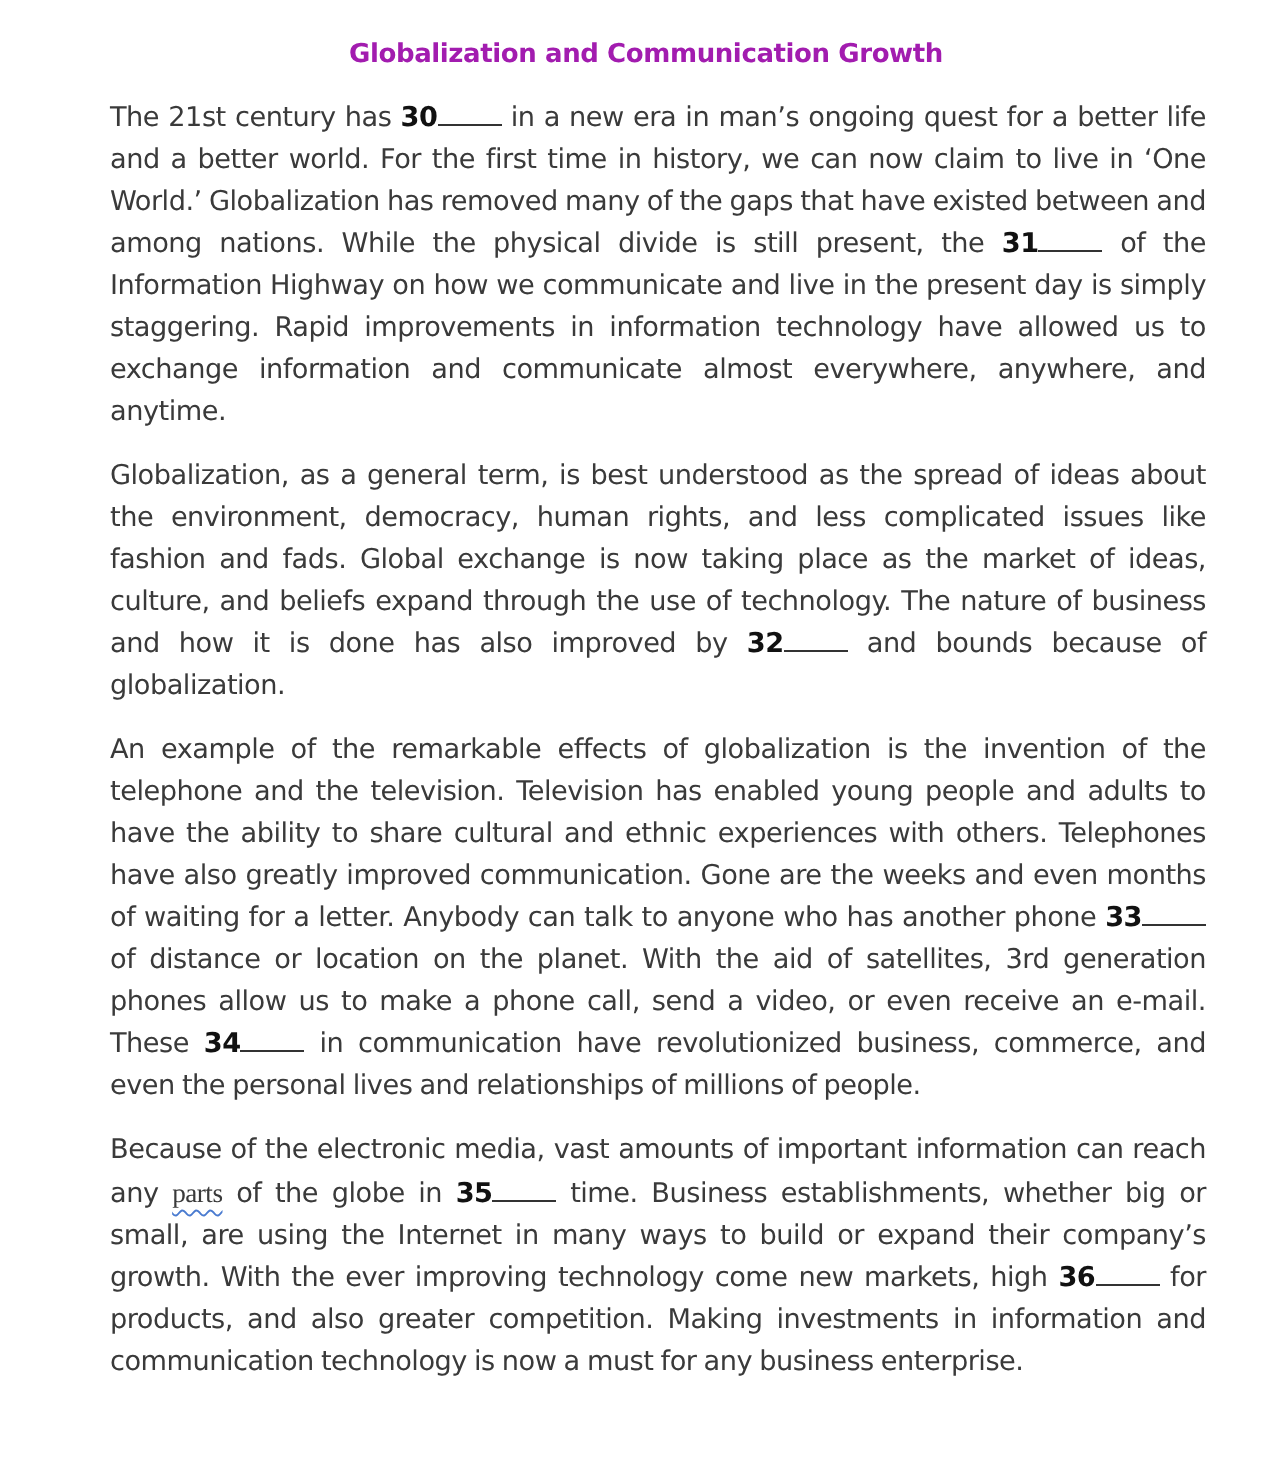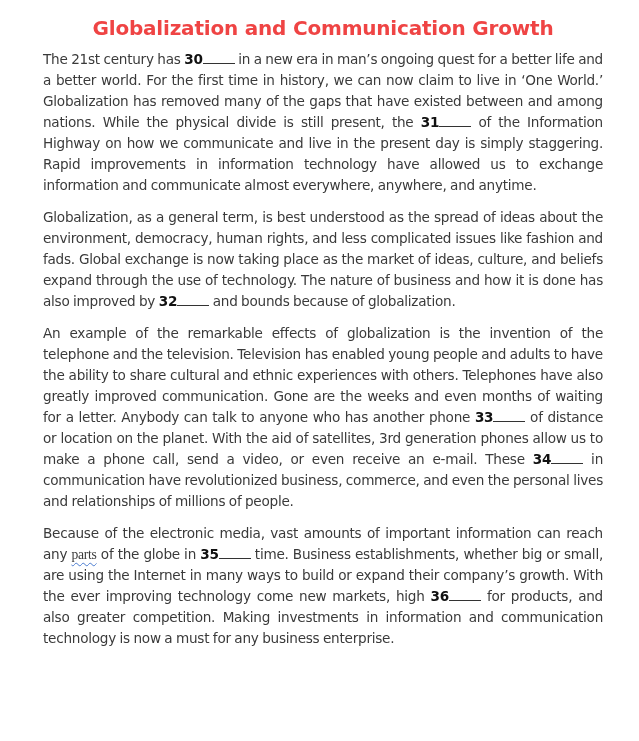--- a/index.html
+++ b/index.html
@@ -5,31 +5,31 @@
     html, body { margin: 0; padding: 0; background: #ffffff; }
     body { width: 639px; height: 741px; overflow: hidden; }
     .page {
       padding: 18px 36px 0 43px;
       color: #3a3a3a;
       font-family: "DejaVu Sans", sans-serif;
     }
     .title {
       text-align: center;
       font-weight: bold;
-      font-size: 20px;
-      color: #ef4444;
+      font-size: 13px;
+      color: #a21caf;
       margin: 0 0 11px 0;
       line-height: 20px;
       letter-spacing: -0.2px;
     }
     .para {
       font-size: 13.6px;
       line-height: 21px;
       text-align: justify;
-      margin: 0 0 11px 0;
+      margin: 0 0 11px 12px;
       letter-spacing: -0.25px;
       word-spacing: -0.5px;
     }
     .blank-num { font-weight: bold; color: #111; }
     .blank-line { display: inline-block; width: 32px; border-bottom: 1px solid #333; height: 12px; vertical-align: baseline; }
     .squiggle { text-decoration: underline wavy #4a7bd0; text-decoration-thickness: 1px; text-underline-offset: 3px; font-family: Liberation Serif, serif; }
   </style>
 </head>
 <body>
 

